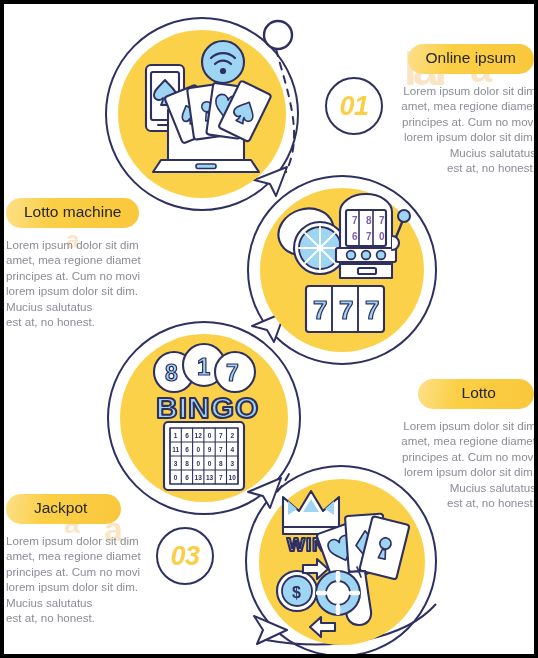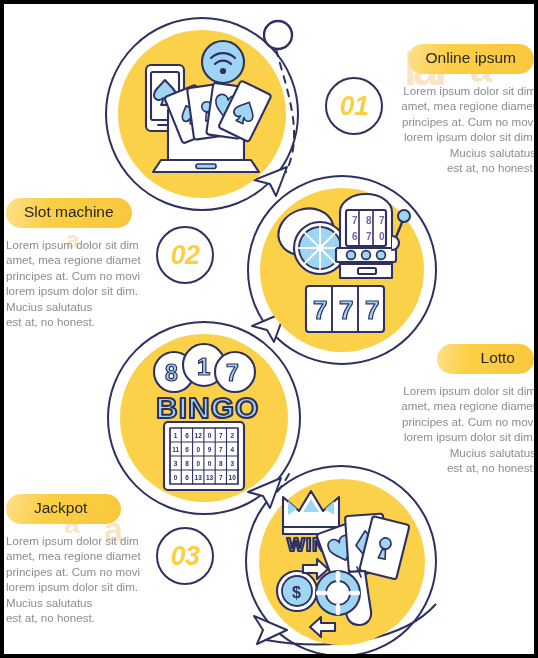--- a/index.html
+++ b/index.html
@@ -358,23 +358,20 @@
           <path d="M56,98 h14 v-6 l11,10 l-11,10 v-6 h-14 z" fill="#ffffff"></path>
           <path d="M88,156 h-14 v-6 l-11,10 l11,10 v-6 h14 z" fill="#ffffff"></path>
         </g>
       </g>
     </svg>
   </div>
 
   <div class="num-badge" style="left:321px;top:73px;">
     <span>01</span>
   </div>
-  <div class="num-badge" style="left:152px;top:222px;">
-    <span>02</span>
-  </div>
   <div class="num-badge" style="left:152px;top:523px;">
     <span>03</span>
   </div>
 
   <div class="block" style="left:388px;top:40px;width:142px;">
     <div style="text-align:right;">
       <div class="pill">
         <span>Online ipsum</span>
       </div>
     </div>
@@ -384,36 +381,36 @@
       <span class="ln">principes at. Cum no movi</span>
       <span class="ln">lorem ipsum dolor sit dim.</span>
       <span class="ln">Mucius salutatus</span>
       <span class="ln">est at, no honest.</span>
     </div>
   </div>
 
   <div class="block" style="left:2px;top:194px;width:146px;">
     <div style="text-align:left;">
       <div class="pill">
-        <span>Slot machine</span>
+        <span>Lotto machine</span>
       </div>
     </div>
     <div class="body-txt al-l">
       <span class="ln">Lorem ipsum dolor sit dim</span>
       <span class="ln">amet, mea regione diamet</span>
       <span class="ln">principes at. Cum no movi</span>
       <span class="ln">lorem ipsum dolor sit dim.</span>
       <span class="ln">Mucius salutatus</span>
       <span class="ln">est at, no honest.</span>
     </div>
   </div>
 
   <div class="block" style="left:388px;top:340px;width:142px;">
     <div style="text-align:right;">
-      <div class="pill" style="padding-left:44px;padding-right:19px;">
+      <div class="pill" style="padding-left:44px;padding-right:38px;margin-top:35px;">
         <span>Lotto</span>
       </div>
     </div>
     <div class="body-txt al-r">
       <span class="ln">Lorem ipsum dolor sit dim</span>
       <span class="ln">amet, mea regione diamet</span>
       <span class="ln">principes at. Cum no movi</span>
       <span class="ln">lorem ipsum dolor sit dim.</span>
       <span class="ln">Mucius salutatus</span>
       <span class="ln">est at, no honest.</span>

